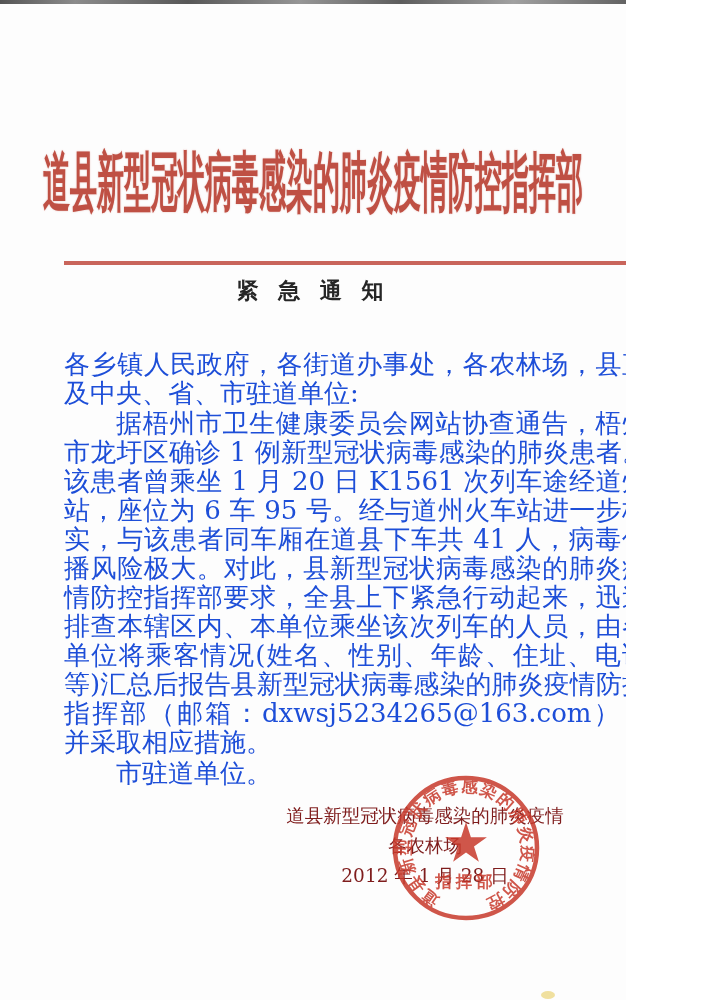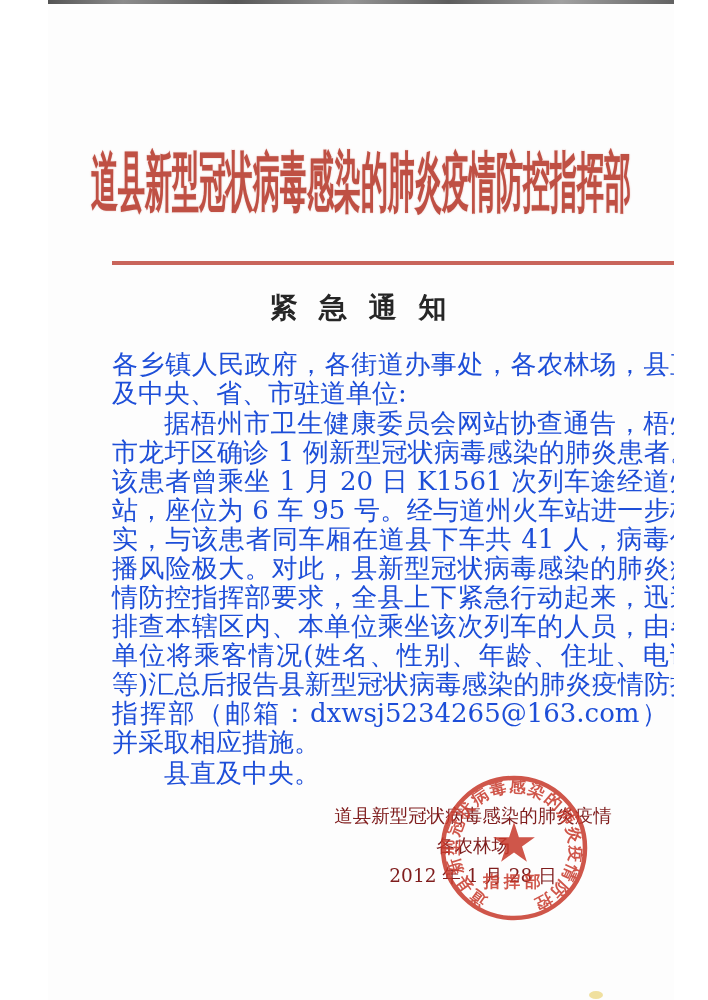--- a/index.html
+++ b/index.html
@@ -4,21 +4,20 @@
 <style>
   * { box-sizing: border-box; }
   html, body { margin: 0; padding: 0; background: #ffffff; }
   .page {
     position: relative;
     width: 626px;
     height: 1000px;
     background: #fdfdfd;
     overflow: hidden;
     font-family: "DejaVu Serif", "Liberation Serif", serif;
-    margin-left: 48px;
   }
   
   .top-edge {
     position: absolute; top: 0; left: 0; width: 100%; height: 4px;
     background: linear-gradient(90deg,#2b2b2b 0%,#6f6f6f 12%,#2e2e2e 30%,#7c7c7c 48%,#353535 64%,#8a8a8a 82%,#3c3c3c 100%);
     opacity: .8;
   }
   
   .letterhead-wrap {
     position: absolute; top: 145px; left: 0; right: 0; height: 72px;
@@ -29,22 +28,22 @@
     color: #bf5044; white-space: nowrap; letter-spacing: 0px;
     transform: scaleY(2.4); transform-origin: center;
     text-shadow: 0 0 1px rgba(191,80,68,.45);
   }
   
   .red-rule {
     position: absolute; top: 261px; left: 64px; width: 584px; height: 2px;
     border-top: 2px solid #c9655b; border-bottom: 2px solid #c9655b;
   }
   .notice-title {
-    position: absolute; top: 289px; left: 0; right: 0;
-    text-align: center; font-size: 28px; font-weight: bold;
+    position: absolute; top: 276px; left: 0; right: 0;
+    text-align: center; font-size: 22px; font-weight: bold;
     color: #262626; letter-spacing: 6px;
   }
   .body-text {
     position: absolute; top: 350px; left: 64px; width: 584px;
     font-size: 26px; line-height: 29px; color: #1d4ed8;
     text-align: justify;
   }
   .body-text p { margin: 0 0 1px 0; text-indent: 2em; }
   .body-text p.salutation { text-indent: 0; }
   .body-text p.closing { margin-top: 2px; }
@@ -74,21 +73,21 @@
     <div class="letterhead">道县新型冠状病毒感染的肺炎疫情防控指挥部</div>
   </div>
 
   <div class="red-rule"></div>
 
   <div class="notice-title">紧 急 通 知</div>
 
   <div class="body-text">
     <p class="salutation">各乡镇人民政府，各街道办事处，各农林场，县直及中央、省、市驻道单位:</p>
     <p>据梧州市卫生健康委员会网站协查通告，梧州市龙圩区确诊 1 例新型冠状病毒感染的肺炎患者。该患者曾乘坐 1 月 20 日 K1561 次列车途经道州站，座位为 6 车 95 号。经与道州火车站进一步核实，与该患者同车厢在道县下车共 41 人，病毒传播风险极大。对此，县新型冠状病毒感染的肺炎疫情防控指挥部要求，全县上下紧急行动起来，迅速排查本辖区内、本单位乘坐该次列车的人员，由各单位将乘客情况(姓名、性别、年龄、住址、电话等)汇总后报告县新型冠状病毒感染的肺炎疫情防控指挥部（邮箱：dxwsj5234265@163.com），并采取相应措施。</p>
-    <p class="closing">县直及中央。</p>
+    <p class="closing">市驻道单位。</p>
   </div>
 
   <div class="signature">
     <div class="line">道县新型冠状病毒感染的肺炎疫情</div>
     <div class="line">各农林场</div>
     <div class="line">2012 年 1 月 28 日</div>
   </div>
 
   <div class="seal">
     <svg viewBox="0 0 154 150" xmlns="http://www.w3.org/2000/svg">

